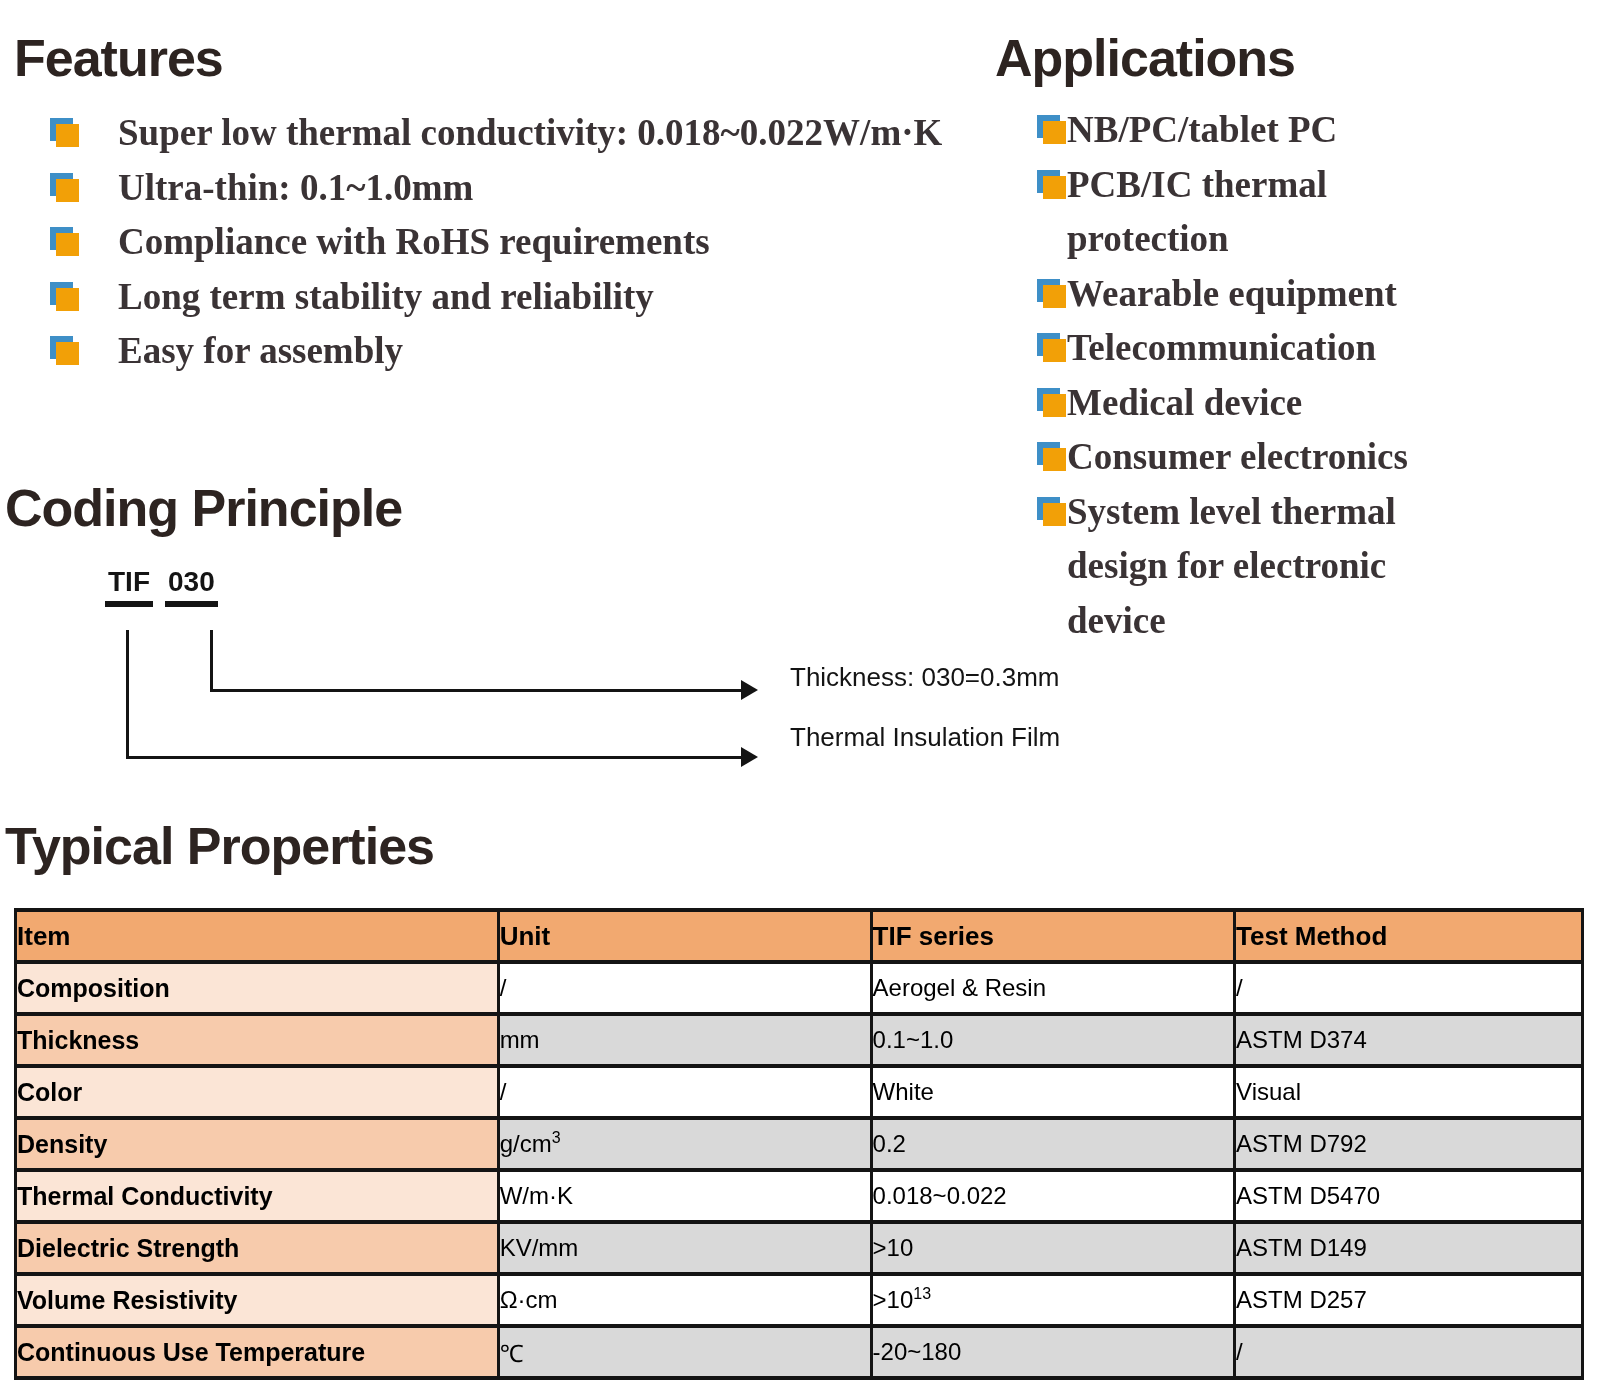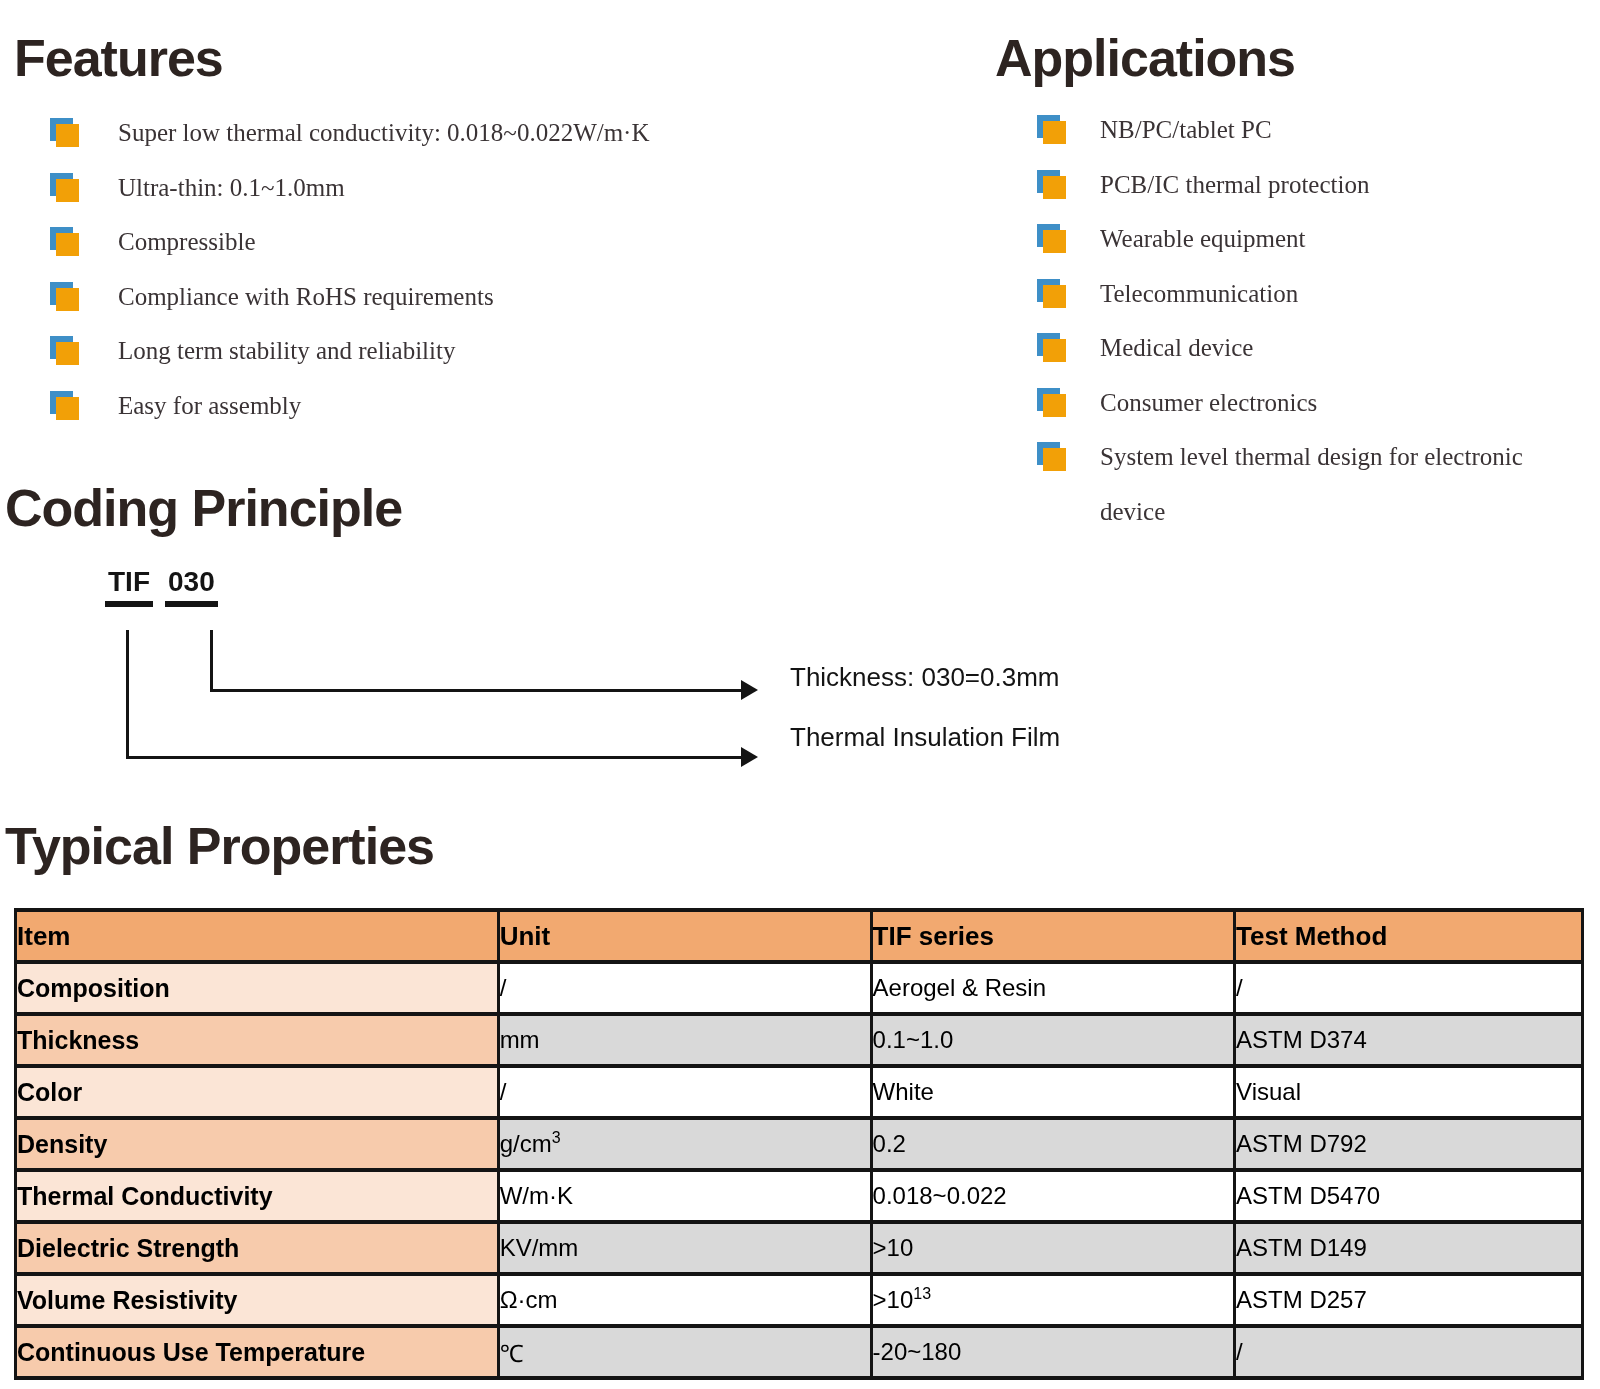--- a/index.html
+++ b/index.html
@@ -30,26 +30,26 @@
   .bullet::before {
     content:""; position:absolute; left:0; top:0; width:23px; height:23px;
     background:var(--bullet_blue);
   }
   .bullet::after {
     content:""; position:absolute; left:6px; top:6px; width:23px; height:23px;
     background:var(--bullet_orange);
   }
   .btext {
     font-family:"Liberation Serif", serif;
-    font-size:25px; line-height:54.5px; color:var(--body_text);
+    font-size:37px; line-height:54.5px; color:var(--body_text);font-weight:bold;
   }
   #features-list  { left:50px;  top:106px; }
   #features-list  .btext { margin-left:38px; white-space:nowrap; }
   #applications-list { left:1037px; top:103px; }
-  #applications-list .btext { margin-left:33px; width:425px; }
+  #applications-list .btext { width:425px; }
 
   
   .code-word {
     position:absolute; left:105px; top:566px;
     font-family:"Liberation Sans", sans-serif; font-weight:bold; font-size:28px;
     color:#141414; white-space:nowrap;
   }
   .code-part { display:inline-block; border-bottom:6px solid #141414; padding:0 3px 3px 3px; }
   .code-part + .code-part { margin-left:12px; }
 
@@ -94,24 +94,20 @@
 
   <div class="h1" style="left:14px; top:28px;">Features</div>
   <ul class="blist" id="features-list">
     <li>
         <span class="bullet"></span>
         <span class="btext">Super low thermal conductivity: 0.018~0.022W/m·K</span>
       </li>
     <li>
         <span class="bullet"></span>
         <span class="btext">Ultra-thin: 0.1~1.0mm</span>
-      </li>
-    <li>
-        <span class="bullet"></span>
-        <span class="btext">Compressible</span>
       </li>
     <li>
         <span class="bullet"></span>
         <span class="btext">Compliance with RoHS requirements</span>
       </li>
     <li>
         <span class="bullet"></span>
         <span class="btext">Long term stability and reliability</span>
       </li>
     <li>

